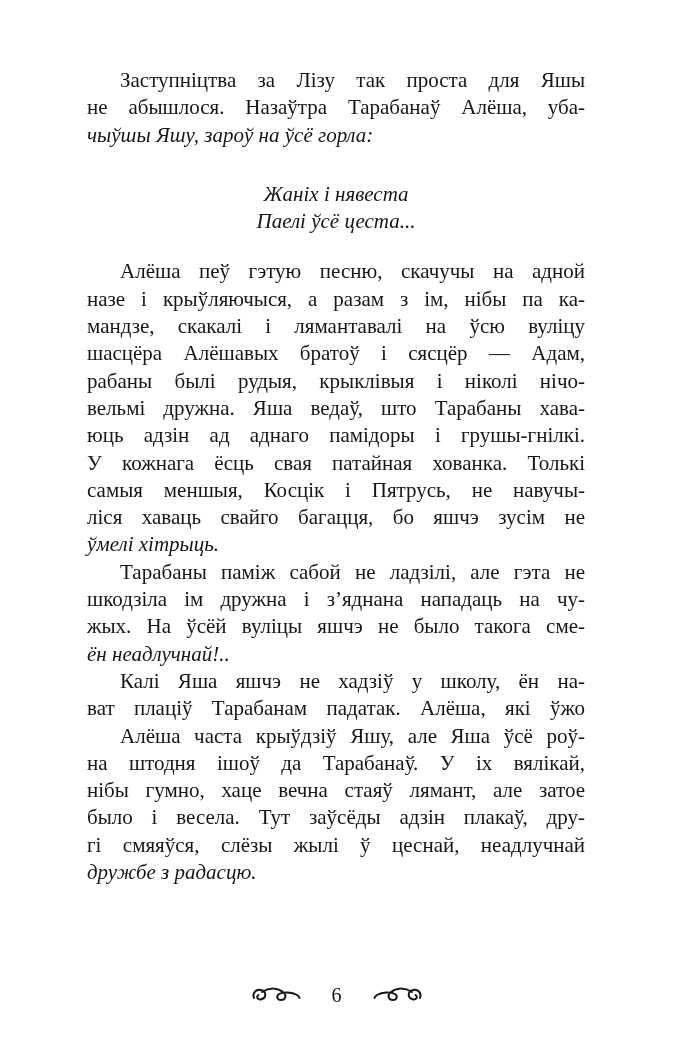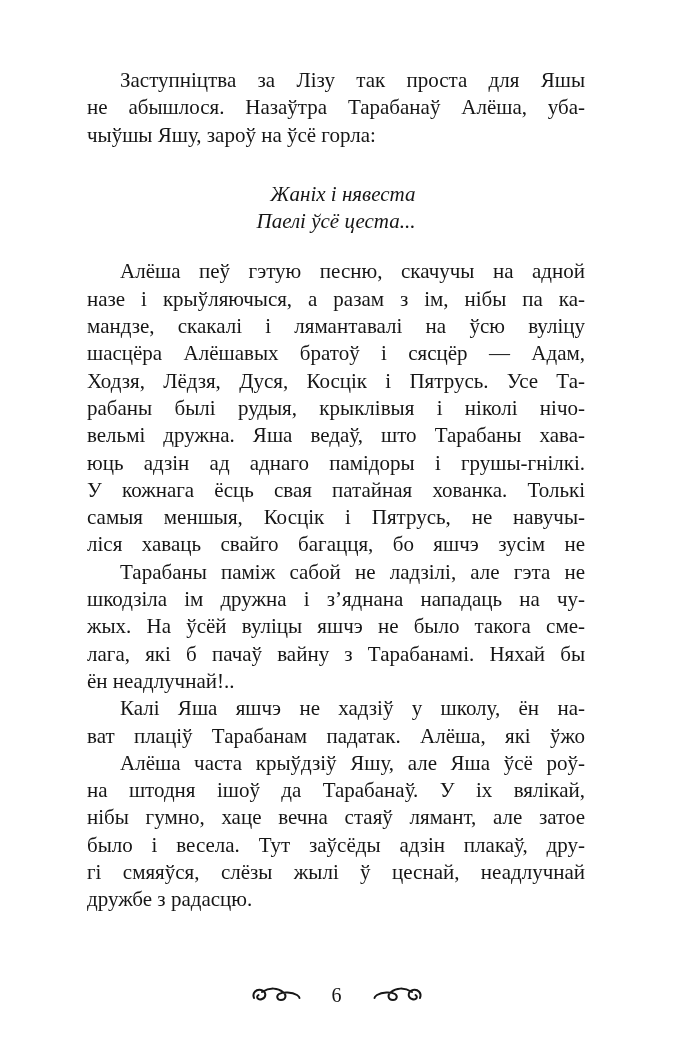--- a/index.html
+++ b/index.html
@@ -28,29 +28,30 @@
   .para .line {
     text-align: justify;
     text-align-last: justify;
     white-space: normal;
   }
   .para .line.first {
     text-indent: 33px;
   }
   .para .line.end {
     text-align-last: left;
+    font-style: italic;
   }
   .verse {
     margin: 32px 0 23px 0;
     text-align: center;
     font-style: italic;
   }
   .verse-inner {
     display: inline-block;
-    text-align: right;
+    text-align: center;
     font-style: italic;
   }
   .footer {
     position: absolute;
     left: 0;
     top: 979px;
     width: 673px;
     height: 32px;
     display: flex;
     align-items: center;
@@ -83,33 +84,32 @@
         <div class="line first">Заступніцтва за Лізу так проста для Яшы</div>
         <div class="line">не абышлося. Назаўтра Тарабанаў Алёша, уба-</div>
         <div class="line end">чыўшы Яшу, зароў на ўсё горла:</div>
       </div>
       <div class="verse"><div class="verse-inner"><div class="vline">Жаніх і нявеста</div><div class="vline">Паелі ўсё цеста...</div></div></div>
       <div class="para">
         <div class="line first">Алёша пеў гэтую песню, скачучы на адной</div>
         <div class="line">назе і крыўляючыся, а разам з ім, нібы па ка-</div>
         <div class="line">мандзе, скакалі і лямантавалі на ўсю вуліцу</div>
         <div class="line">шасцёра Алёшавых братоў і сясцёр — Адам,</div>
-        <div class="line">Ходзя, Лёдзя, Дуся, Косцік і Пятрусь. Усе Та-</div>
         <div class="line">рабаны былі рудыя, крыклівыя і ніколі нічо-</div>
         <div class="line">вельмі дружна. Яша ведаў, што Тарабаны хава-</div>
         <div class="line">юць адзін ад аднаго памідоры і грушы-гнілкі.</div>
         <div class="line">У кожнага ёсць свая патайная хованка. Толькі</div>
         <div class="line">самыя меншыя, Косцік і Пятрусь, не навучы-</div>
         <div class="line">ліся хаваць свайго багацця, бо яшчэ зусім не</div>
+        <div class="line end">ўмелі хітрыць.</div>
       </div>
       <div class="para">
         <div class="line first">Тарабаны паміж сабой не ладзілі, але гэта не</div>
         <div class="line">шкодзіла ім дружна і з’яднана нападаць на чу-</div>
         <div class="line">жых. На ўсёй вуліцы яшчэ не было такога сме-</div>
-        <div class="line">лага, які б пачаў вайну з Тарабанамі. Няхай бы</div>
         <div class="line end">ён неадлучнай!..</div>
       </div>
       <div class="para">
         <div class="line first">Калі Яша яшчэ не хадзіў у школу, ён на-</div>
         <div class="line">ват плаціў Тарабанам падатак. Алёша, які ўжо</div>
       </div>
       <div class="para">
         <div class="line first">Алёша часта крыўдзіў Яшу, але Яша ўсё роў-</div>
         <div class="line">на штодня ішоў да Тарабанаў. У іх вялікай,</div>
         <div class="line">нібы гумно, хаце вечна стаяў лямант, але затое</div>

